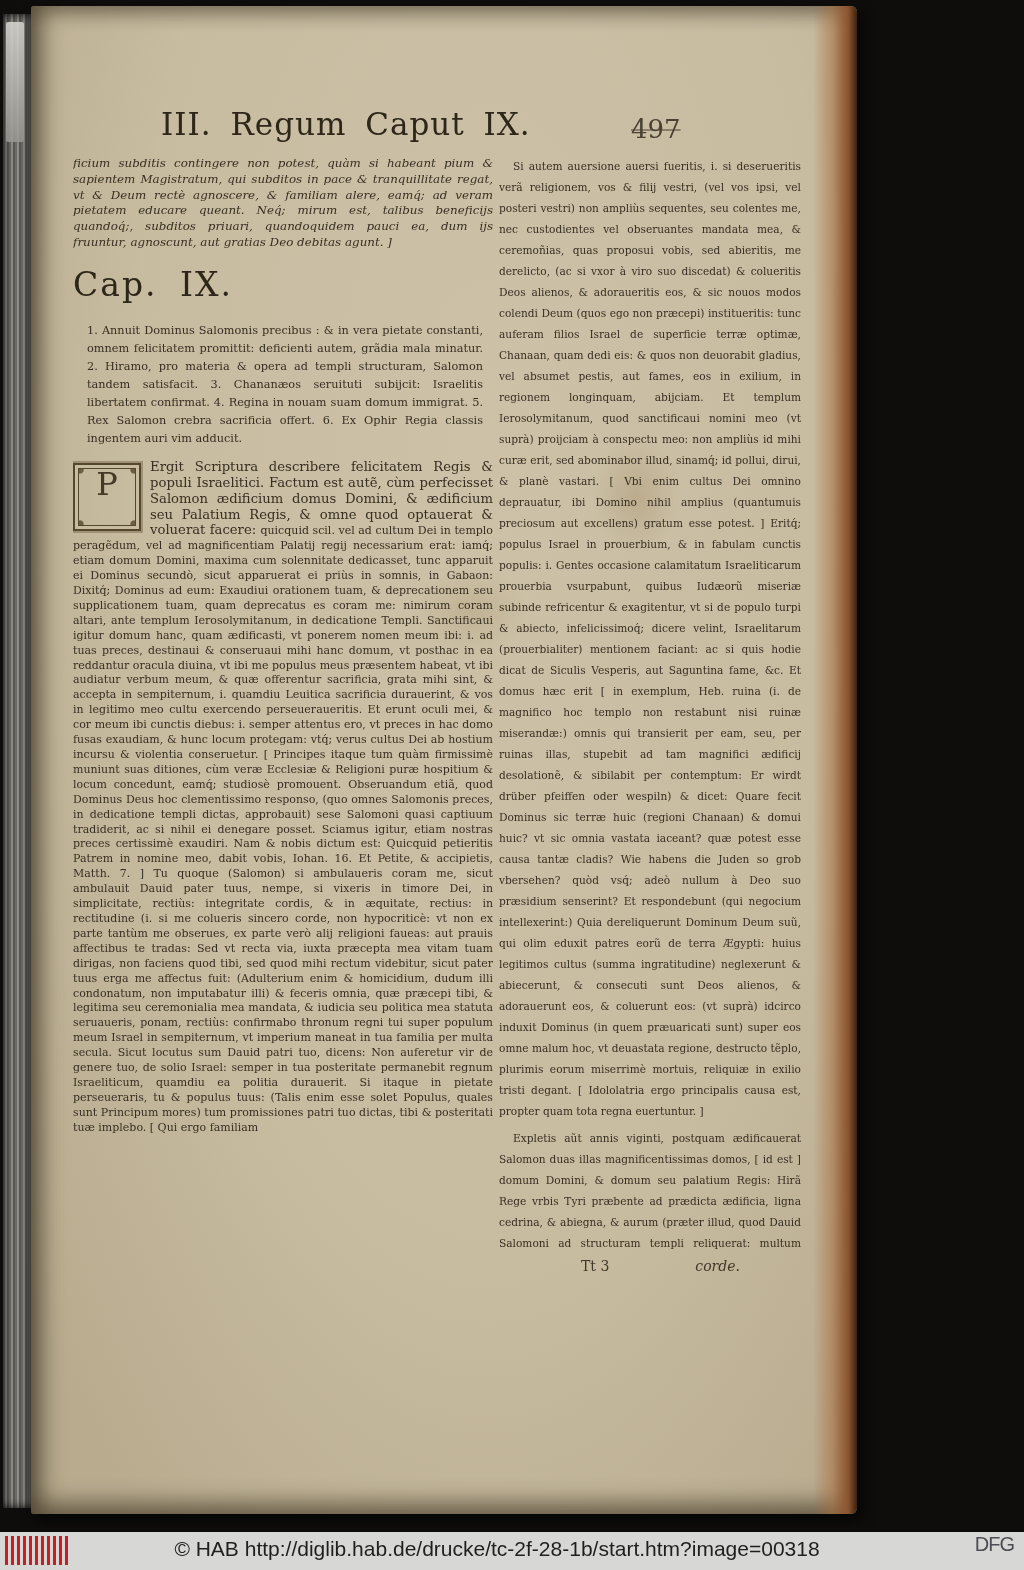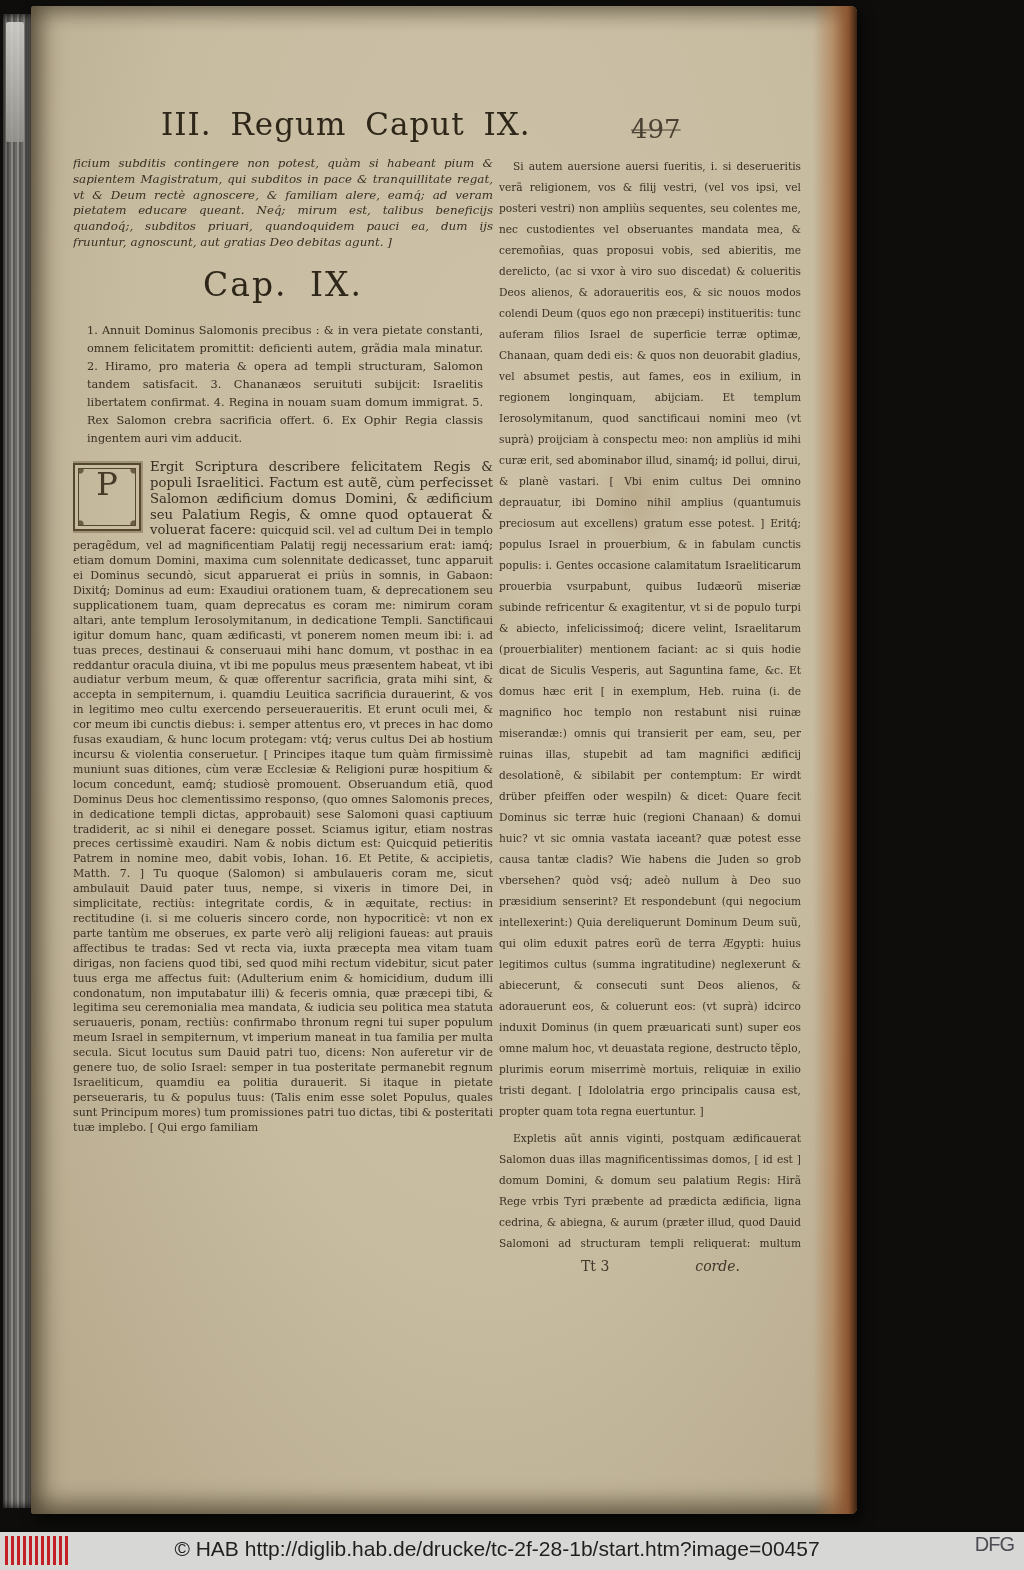--- a/index.html
+++ b/index.html
@@ -29,21 +29,21 @@
     font-family:"DejaVu Serif",serif;font-size:31px;letter-spacing:1px;word-spacing:8px;color:#2e2719;}
   .page-number{position:absolute;left:600px;top:108px;font-family:"DejaVu Serif",serif;
     font-size:26px;color:#4a4133;text-decoration:line-through;text-decoration-color:rgba(74,65,51,.5);}
 
   .col{position:absolute;top:150px;overflow:hidden;text-align:justify;
     font-family:"DejaVu Serif",serif;color:#372f22;}
   .col-left{left:42px;width:420px;height:1170px;}
   .col-right{left:468px;width:302px;height:1100px;}
 
   .cont{font-style:italic;font-size:11.9px;line-height:15.8px;margin:0 0 14px 0;}
-  .chap{font-family:"DejaVu Serif",serif;font-style:normal;text-align:center;
+  .chap{font-family:"DejaVu Serif",serif;font-style:normal;
     font-size:33px;word-spacing:10px;letter-spacing:2px;margin:6px 0 18px 0;color:#2e2719;}
   .argument{font-size:11.3px;line-height:18px;margin:0 10px 12px 14px;font-style:normal;}
   .bodytext{font-size:11px;line-height:14.9px;margin:0;}
   .bodytext .intro{font-size:13.2px;}
   .dropcap{float:left;width:64px;height:64px;margin:3px 9px 2px 0;position:relative;
     border:2px solid #55462e;box-shadow:inset 0 0 0 3px #c7bba0, inset 0 0 0 4px #55462e, 0 0 0 2px rgba(85,70,46,.35);
     background:
       radial-gradient(circle at 8% 8%, rgba(85,70,46,.8) 3px, transparent 4px),
       radial-gradient(circle at 92% 8%, rgba(85,70,46,.8) 3px, transparent 4px),
       radial-gradient(circle at 8% 92%, rgba(85,70,46,.8) 3px, transparent 4px),
@@ -105,17 +105,17 @@
     </div>
 
     <div class="sigrow">
       <span class="sig">Tt 3</span>
       <span class="catch">corde.</span>
     </div>
   </div>
 
   <div class="footer-bar">
     <div class="hab-logo"></div>
-    <div class="footer-text">© HAB http://diglib.hab.de/drucke/tc-2f-28-1b/start.htm?image=00457</div>
+    <div class="footer-text">© HAB http://diglib.hab.de/drucke/tc-2f-28-1b/start.htm?image=00318</div>
     <div class="dfg-logo">DFG</div>
   </div>
 
 </div>
 
 </body></html>

